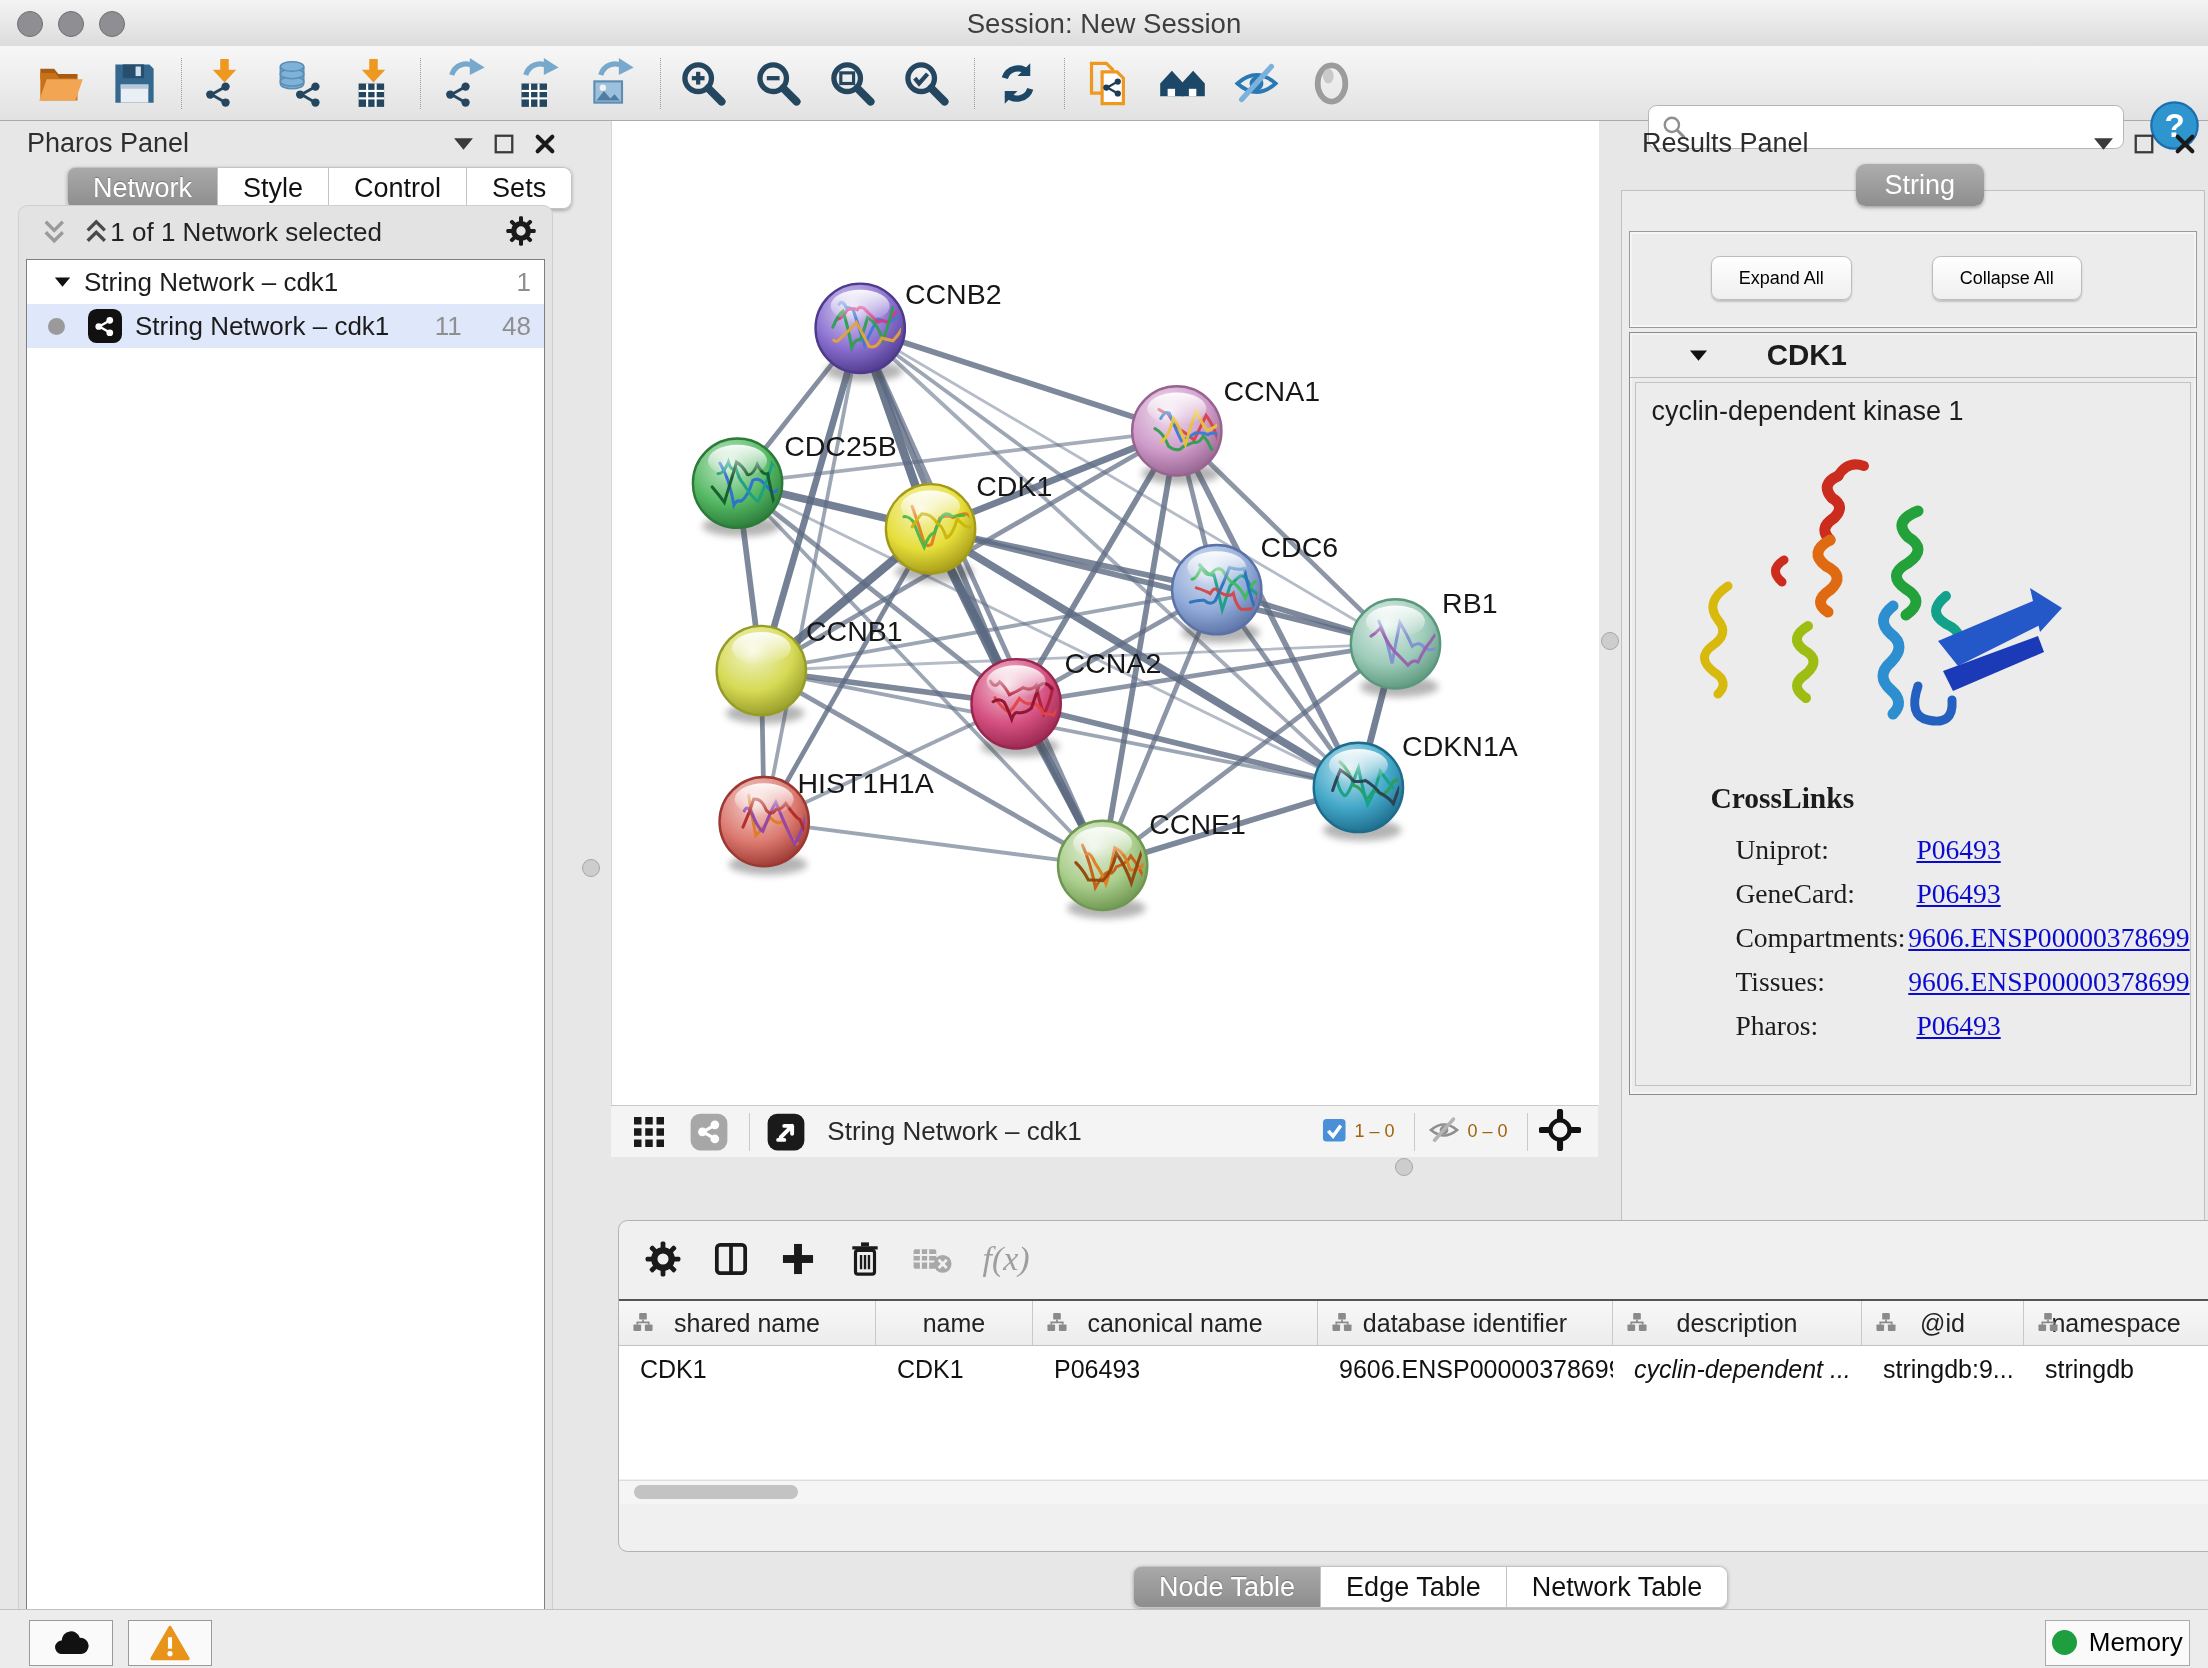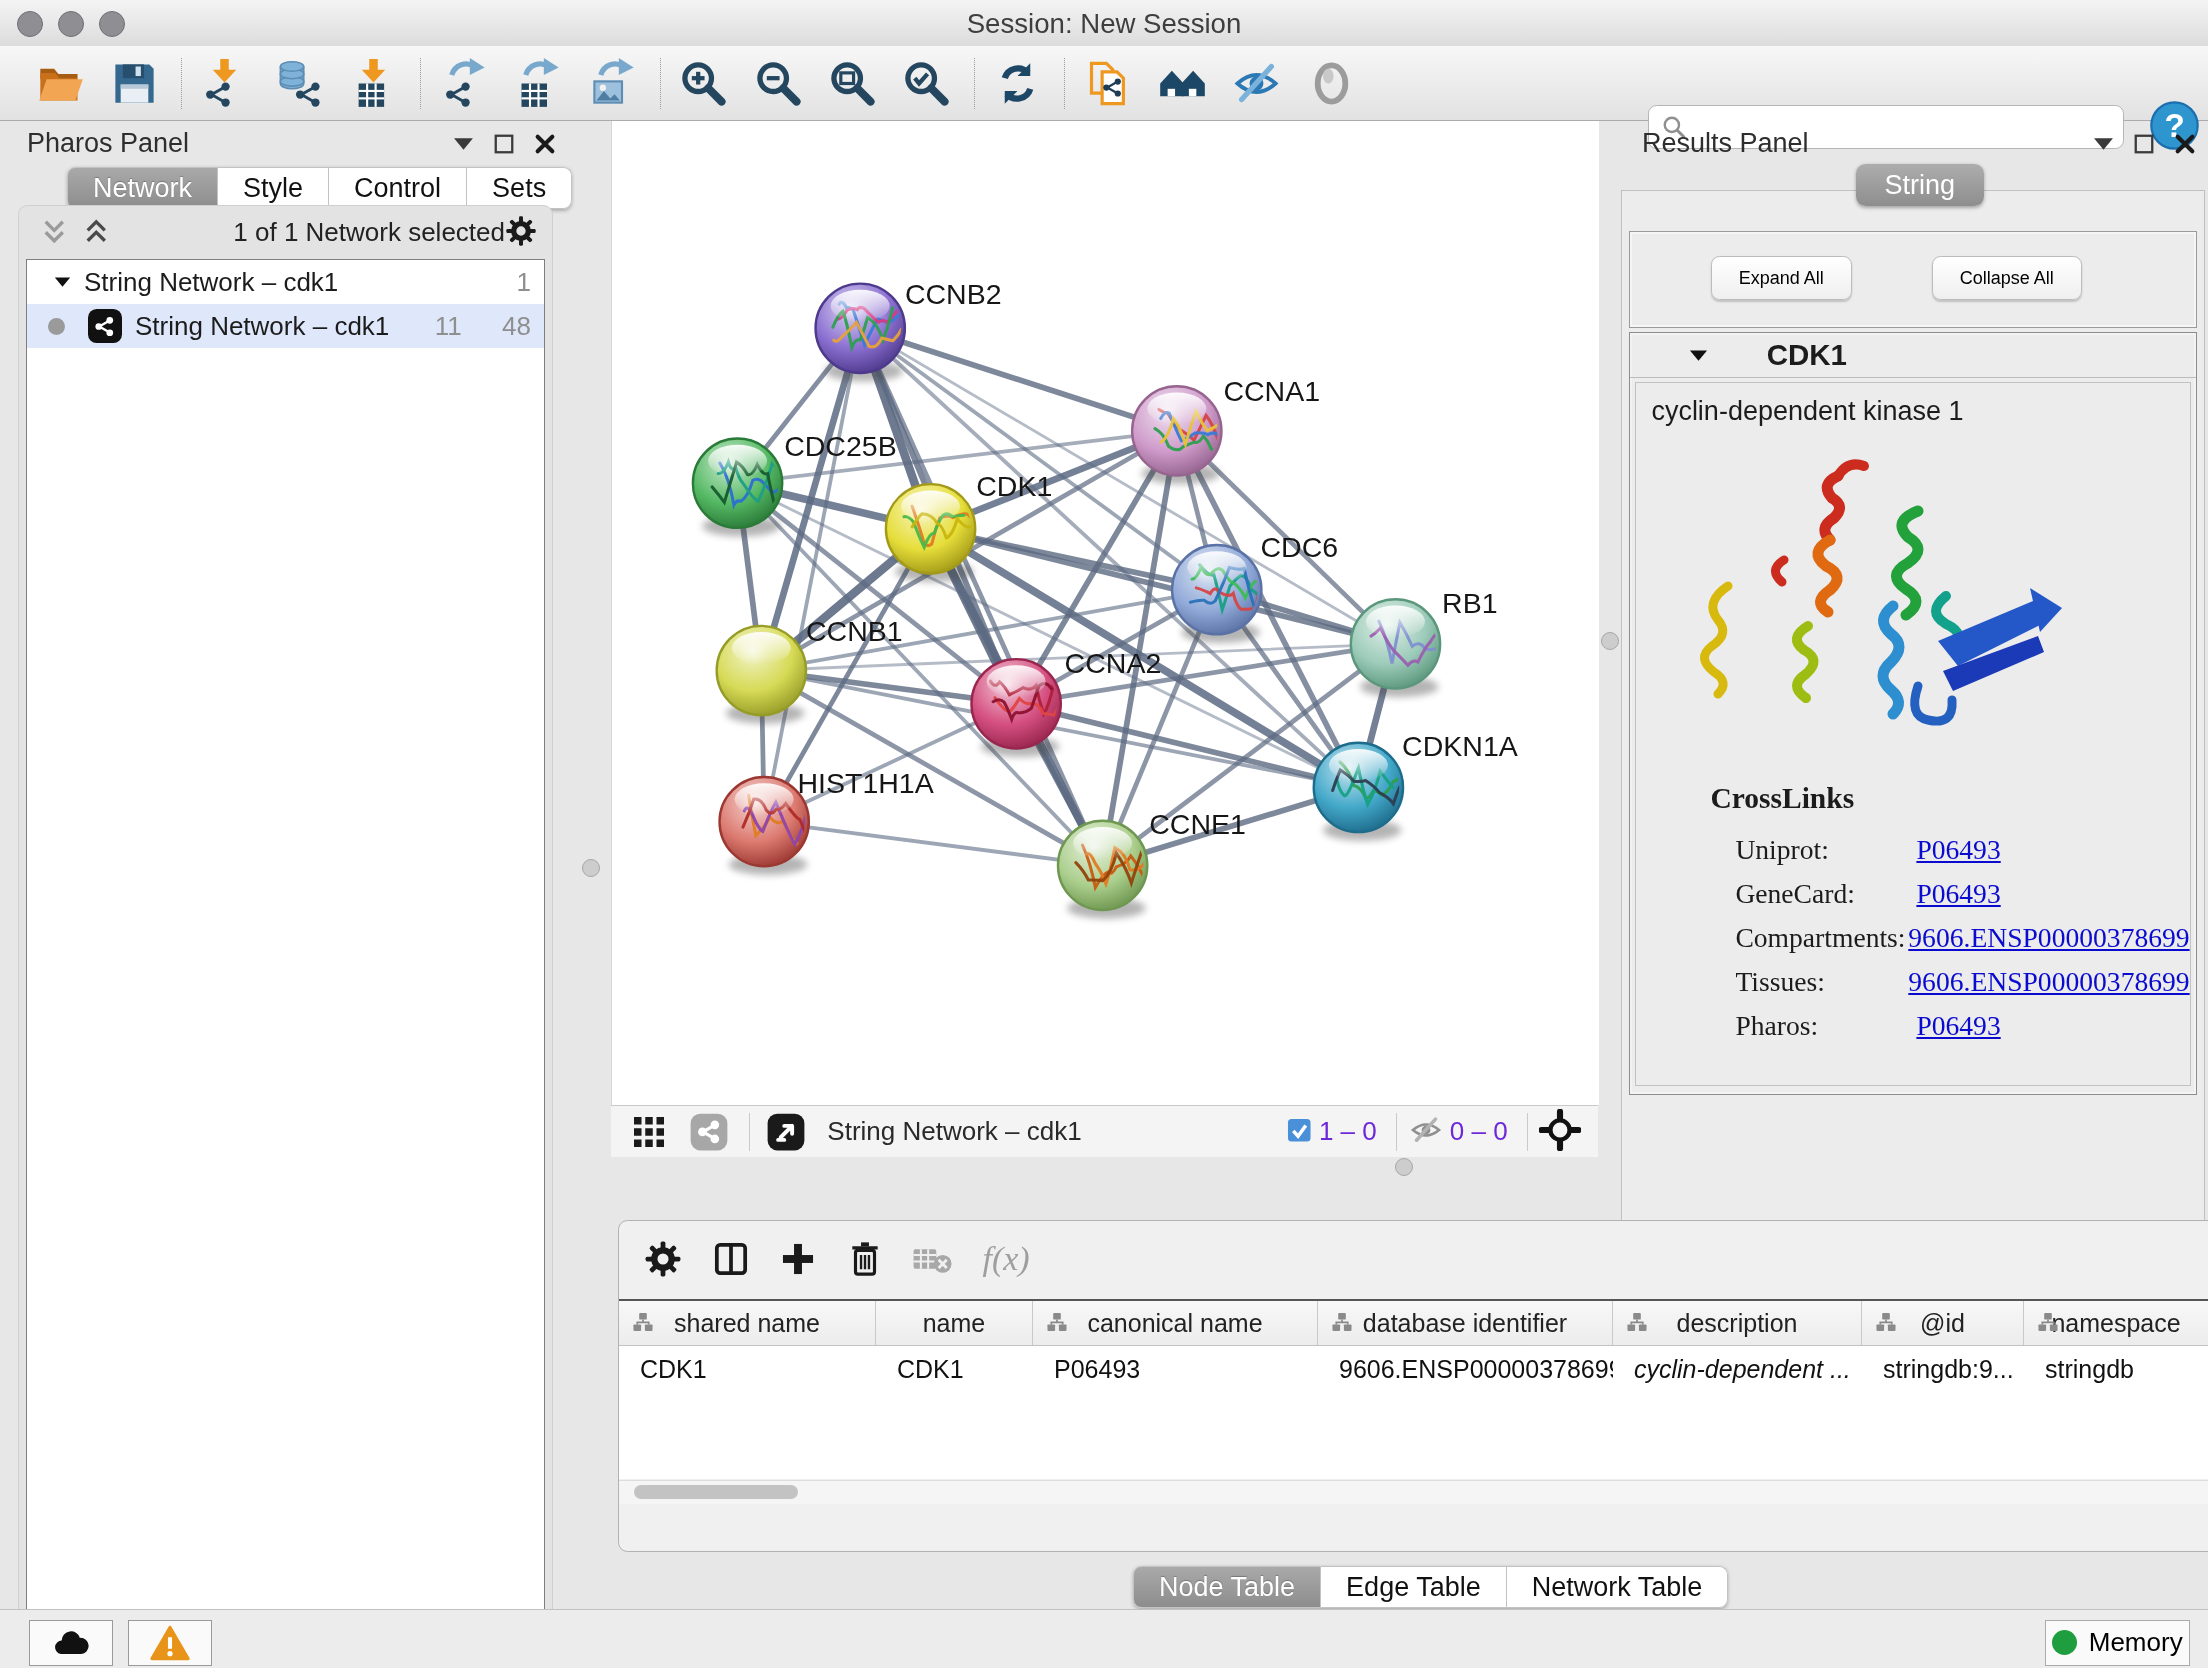--- a/index.html
+++ b/index.html
@@ -32,33 +32,33 @@
     border:1px solid #c3c3c3;border-left:none;color:#111;text-align:center;}
   .seg.first{border-left:1px solid #c3c3c3;border-radius:8.6px 0 0 8.6px;}
   .seg.last{border-radius:0 8.6px 8.6px 0;}
   .seg.sel{background:linear-gradient(#a9a9a9,#8d8d8d);color:#fff;text-shadow:0 -1px 1px #777;}
   
   #control-panel{position:absolute;left:0;top:121px;width:569px;height:1487px;}
   #cp-tabs{position:absolute;left:67px;top:46px;display:flex;box-shadow:0 1.9px 3.8px rgba(0,0,0,.25);border-radius:8.6px;}
   .cp-box{position:absolute;left:18px;top:84px;width:533px;height:1512px;background:#e3e3e3;
     border:1px solid #cfcfcf;border-radius:9.5px;}
   .cp-box-head{display:flex;align-items:center;height:42px;padding:5.7px 15px 0 21px;}
-  .cp-summary{flex:1;text-align:right;font-size:26px;color:#222;}
+  .cp-summary{flex:1;text-align:left;font-size:26px;color:#222;}
   .cp-list{position:absolute;left:6.7px;top:53px;right:6.7px;bottom:6.7px;background:#fff;border:1.9px solid #7e7e7e;}
   .tree-row{display:flex;align-items:center;height:44px;font-size:26px;}
   .tree-row .cnt{color:#8f8f8f;margin-left:auto;margin-right:13.3px;}
   .tree-row.selected{background:#dfe8fa;}
   .share-badge{width:34px;height:34px;border-radius:8.6px;background:#111;display:flex;align-items:center;justify-content:center;margin-right:13.3px;}
   
   #network-view{position:absolute;left:611px;top:121px;width:987px;height:984px;background:#fff;border-left:1px solid #d6d6d6;}
   #net-bottombar{position:absolute;left:611px;top:1105px;width:987px;height:51px;background:#f4f4f4;
     border-top:1px solid #c9c9c9;display:flex;align-items:center;}
   #net-bottombar .bdiv{height:38px;border-left:1px solid #cacaca;margin:0 11.4px;}
   .nb-title{font-size:26px;color:#2a2a2a;margin-left:5.7px;}
-  .nb-count{font-size:26px;color:#6d28d9;margin:0 7.6px 0 5.7px;}
+  .nb-count{font-size:18px;color:#a16207;margin:0 7.6px 0 5.7px;}
   .splitter-dot{position:absolute;width:16px;height:16px;border-radius:50%;background:#cdcdcd;border:1px solid #a7a7a7;}
   
   #results-panel{position:absolute;left:1621px;top:121px;width:588px;height:1049px;}
   #rp-tab{position:absolute;left:235px;top:43px;height:42px;line-height:42px;padding:0 28.5px;font-size:27px;
     color:#fff;background:linear-gradient(#adadad,#8e8e8e);border-radius:9.5px;box-shadow:0 1.9px 3.8px rgba(0,0,0,.3);z-index:3;}
   .rp-outer{position:absolute;left:0px;top:69px;width:582px;height:1046px;background:#ececec;border:1px solid #c0c0c0;}
   .rp-btnbox{position:absolute;left:6.7px;top:40px;right:6.7px;height:95px;border:1px solid #9a9a9a;box-shadow:inset 0 0 0 1.9px #f6f6f6;}
   .rp-btn{position:absolute;top:24px;height:44px;font-size:18px;background:linear-gradient(#fff,#efefef);
     border:1px solid #bcbcbc;border-radius:8.6px;box-shadow:0 1.9px 1.9px rgba(0,0,0,.18);padding:0 27px;}
   .rp-section{position:absolute;left:6.7px;top:141px;right:6.7px;height:761px;border:1px solid #8d8d8d;box-shadow:inset 0 0 0 1.9px #f3f3f3;}

